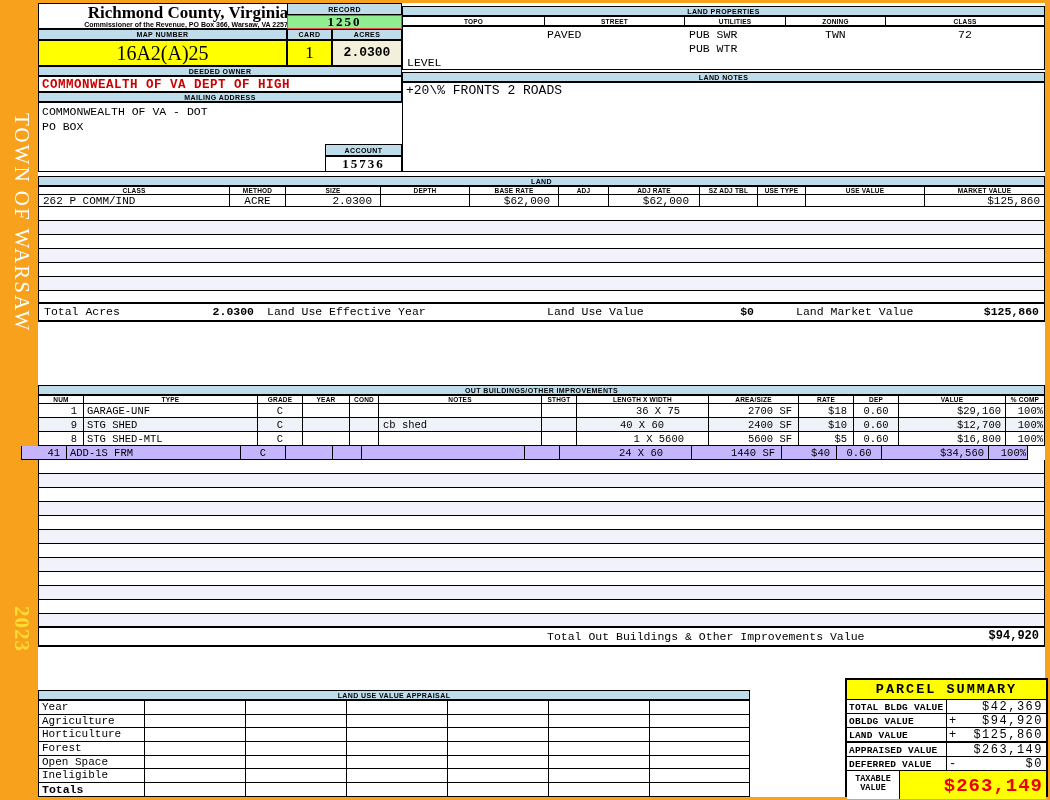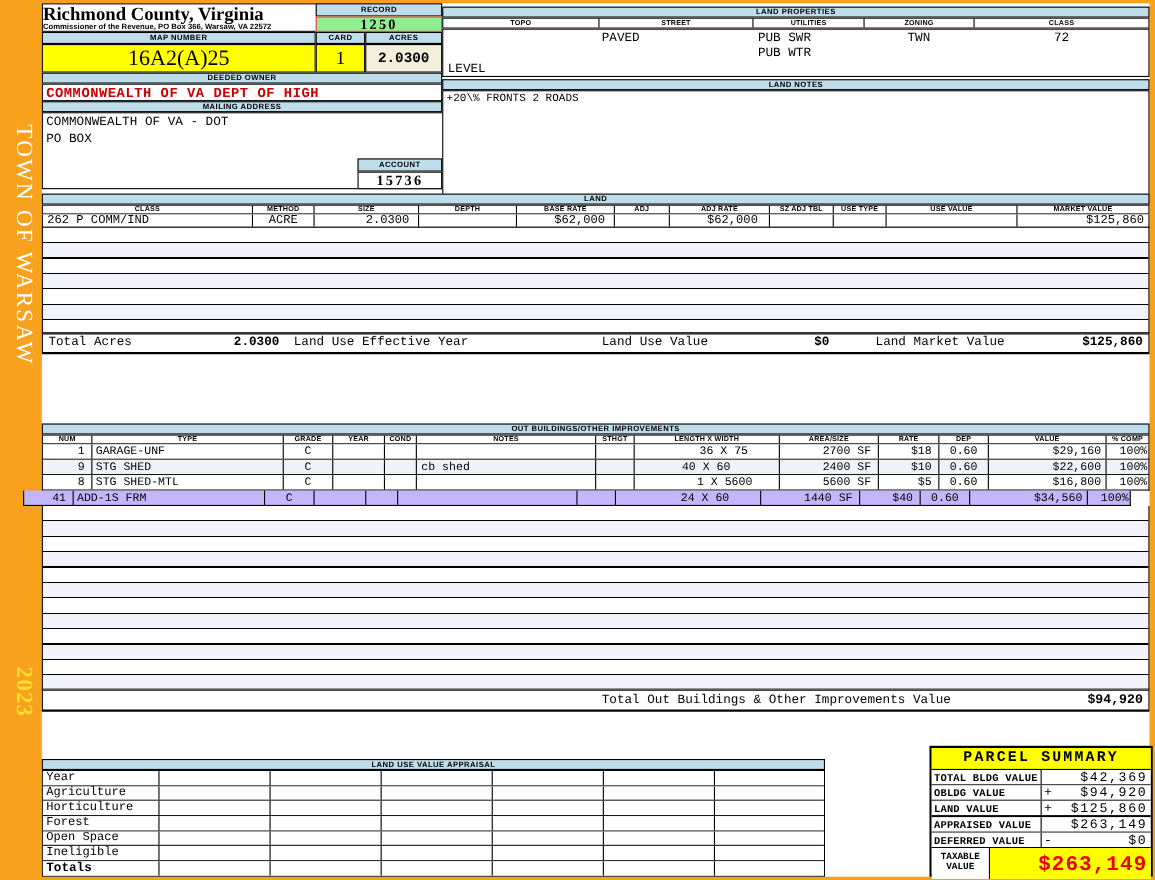--- a/index.html
+++ b/index.html
@@ -40,21 +40,21 @@
 </head>
 <body>
 
 <div class="page">
 
   <div class="abs panel" style="left:38px; top:3px; width:1007px; height:794px;"></div>
 
   <div class="abs sidebar-text" style="left:4px; top:85px; width:30px; height:276px; font-size:21px; letter-spacing:2px; color:#FFFFFF;">TOWN OF WARSAW</div>
   <div class="abs sidebar-text" style="left:4px; top:598px; width:30px; height:62px; font-size:21px; font-weight:bold; letter-spacing:1px; color:#FFDD33;">2023</div>
 
-  <div class="abs box" style="left:38px; top:3px; width:300px; height:26px; ">
+  <div class="abs box" style="left:38px; top:3px; width:300px; height:26px; text-align:center;">
     <div class="title-serif" style="font-size:17px; line-height:17px; font-weight:600;">Richmond County, Virginia</div>
     <div style="font:bold 7px 'Liberation Sans', sans-serif; line-height:8px;">Commissioner of the Revenue, PO Box 366, Warsaw, VA 22572</div>
   </div>
 
   <div class="abs band" style="left:287px; top:3px; width:115px; height:12px;">RECORD</div>
   <div class="abs" style="left:287px; top:15px; width:115px; height:14px; background:#90EE90; border:1px solid #ef4444; text-align:center; font:bold 13px 'Liberation Serif', serif; letter-spacing:2px; line-height:12px;">1250</div>
 
   <div class="abs band" style="left:38px;  top:29px; width:249px; height:11px;">MAP NUMBER</div>
   <div class="abs band" style="left:287px; top:29px; width:45px;  height:11px;">CARD</div>
   <div class="abs band" style="left:332px; top:29px; width:70px;  height:11px;">ACRES</div>
@@ -92,21 +92,21 @@
     <div class="abs" style="left:144px; top:1px; font-size:11.5px; line-height:14px;">PAVED</div>
     <div class="abs" style="left:286px; top:1px; font-size:11.5px; line-height:14px;">
       <div>PUB SWR</div>
       <div>PUB WTR</div>
     </div>
     <div class="abs" style="left:422px; top:1px; font-size:11.5px; line-height:14px;">TWN</div>
     <div class="abs tc" style="left:483px; top:1px; width:158px; font-size:11.5px; line-height:14px;">72</div>
   </div>
 
   <div class="abs band" style="left:402px; top:72px; width:643px; height:10px;">LAND NOTES</div>
-  <div class="abs box" style="left:402px; top:82px; width:643px; height:104px; font-size:10px; line-height:13px; padding:1px 0 0 3px; white-space:pre;">+20\% FRONTS 2 ROADS</div>
+  <div class="abs box" style="left:402px; top:82px; width:643px; height:90px; font-size:13px; line-height:13px; padding:1px 0 0 3px; white-space:pre;">+20\% FRONTS 2 ROADS</div>
 
   <div class="abs band" style="left:38px; top:176px; width:1007px; height:10px;">LAND</div>
   <div class="abs frow" style="left:38px; top:186px; width:1007px; height:9px;">
     <div class="fc hc" style="width:191px;">CLASS</div>
     <div class="fc hc" style="width:56px;">METHOD</div>
     <div class="fc hc" style="width:95px;">SIZE</div>
     <div class="fc hc" style="width:89px;">DEPTH</div>
     <div class="fc hc" style="width:89px;">BASE RATE</div>
     <div class="fc hc" style="width:50px;">ADJ</div>
     <div class="fc hc" style="width:91px;">ADJ RATE</div>
@@ -176,21 +176,21 @@
     <div class="fc dcell" style="width:174px; padding-left:3px;">STG SHED</div>
     <div class="fc dcell tc" style="width:45px;">C</div>
     <div class="fc dcell" style="width:47px;"></div>
     <div class="fc dcell" style="width:29px;"></div>
     <div class="fc dcell" style="width:163px; padding-left:4px;">cb shed</div>
     <div class="fc dcell" style="width:35px;"></div>
     <div class="fc dcell tr" style="width:132px; padding-right:44px;">40 X 60</div>
     <div class="fc dcell tr" style="width:90px; padding-right:6px;">2400 SF</div>
     <div class="fc dcell tr" style="width:55px; padding-right:6px;">$10</div>
     <div class="fc dcell tc" style="width:45px;">0.60</div>
-    <div class="fc dcell tr" style="width:107px; padding-right:4px;">$22,600</div>
+    <div class="fc dcell tr" style="width:107px; padding-right:4px;">$12,700</div>
     <div class="fc dcell tr" style="flex:1; padding-right:1px;">100%</div>
   </div>
   <div class="abs frow" style="left:38px; top:432px; width:1007px; height:14px; border-top:none;">
     <div class="fc dcell tr" style="width:45px; padding-right:6px;">8</div>
     <div class="fc dcell" style="width:174px; padding-left:3px;">STG SHED-MTL</div>
     <div class="fc dcell tc" style="width:45px;">C</div>
     <div class="fc dcell" style="width:47px;"></div>
     <div class="fc dcell" style="width:29px;"></div>
     <div class="fc dcell" style="width:163px; padding-left:4px;"></div>
     <div class="fc dcell" style="width:35px;"></div>

